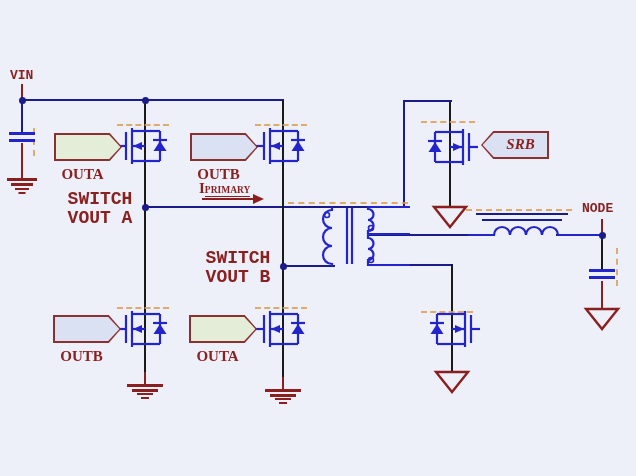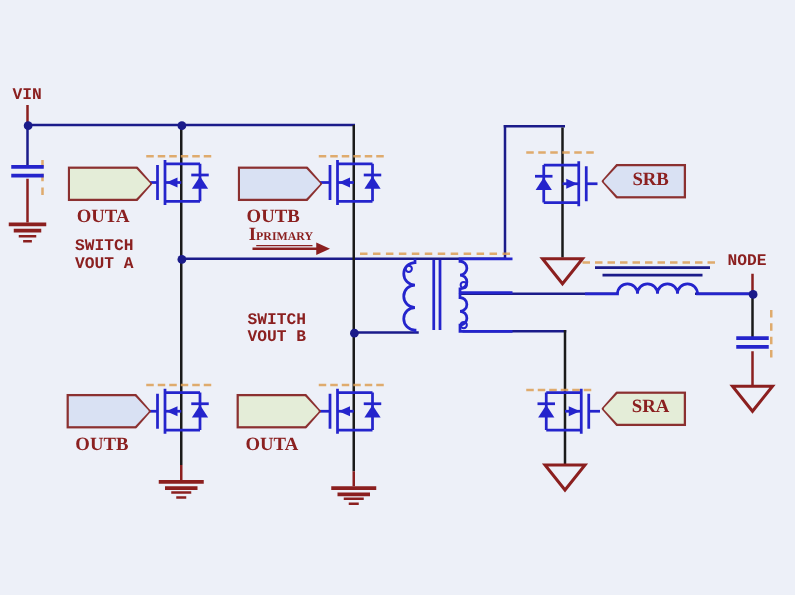--- a/index.html
+++ b/index.html
@@ -15,35 +15,35 @@
   .red{background:#8b1f1f;}
 
   .dash{position:absolute;border-top:2px dashed #dd9f55;opacity:.85;height:0;}
   .dashv{position:absolute;border-left:2px dashed #dd9f55;opacity:.85;width:0;}
 
   .dot{position:absolute;width:7px;height:7px;margin-left:-3.5px;margin-top:-3.5px;
        border-radius:50%;background:#1b1b8a;}
 
   .slabel{position:absolute;font-family:Liberation Mono, monospace;color:#8b2020;
           font-weight:bold;line-height:1.05;}
-  .sn{font-size:13px;text-align:left;}
+  .sn{font-size:18px;text-align:center;}
 
   .plate{position:absolute;height:3px;background:#2424cc;}
 
   .tag{position:absolute;width:68px;height:28px;}
   .tag .outer{position:absolute;inset:0;background:#8b3030;}
   .tag .inner{position:absolute;inset:1.6px;}
   .tag.right .outer,.tag.right .inner{clip-path:polygon(0 0,82% 0,100% 50%,82% 100%,0 100%);}
   .tag.leftp .outer,.tag.leftp .inner{clip-path:polygon(100% 0,18% 0,0 50%,18% 100%,100% 100%);}
   .tag.green .inner{background:#e4edd8;}
   .tag.blue  .inner{background:#d9e1f3;}
   .tag .txt{position:absolute;top:50%;transform:translateY(-54%);
             font:bold 15px "Liberation Serif",serif;color:#8b2020;text-align:center;}
   .tag.right .txt{left:2px;right:13px;margin-top:28px;}
-  .tag.leftp .txt{left:13px;right:2px;}
+  .tag.leftp .txt{left:13px;right:2px;font-style:italic;}
 
   .gbar{position:absolute;background:#8b1f1f;left:50%;transform:translateX(-50%);}
   svg{position:absolute;overflow:visible;}
 
   .ip{position:absolute;font-family:"Liberation Serif",serif;color:#8b2020;font-weight:bold;}
   .ip .big{font-size:15px;}
   .ip .sub{font-size:9.5px;border-bottom:1.5px solid #8b2020;padding-bottom:1px;}
   .ahead{position:absolute;width:0;height:0;border-top:5px solid transparent;
          border-bottom:5px solid transparent;border-left:11px solid #8b1f1f;}
 </style>
@@ -269,25 +269,20 @@
   <div class="tag right green" style="left:189px;top:315px;">
     <div class="outer"></div>
       <div class="inner"></div>
     <div class="txt">OUTA</div>
   </div>
   <div class="tag leftp blue" style="left:481px;top:131px;">
     <div class="outer"></div>
       <div class="inner"></div>
     <div class="txt">SRB</div>
   </div>
-  <div class="tag leftp green" style="left:481px;top:313px;">
-    <div class="outer"></div>
-      <div class="inner"></div>
-    <div class="txt">SRA</div>
-  </div>
 
   <div class="slabel" style="left:10px;top:69px;font-size:13px;">VIN</div>
   <div class="slabel" style="left:582px;top:202px;font-size:13px;">NODE</div>
 
   <div class="slabel sn" style="left:60px;top:190px;width:80px;">
     <div>SWITCH</div>
     <div>VOUT A</div>
   </div>
   <div class="slabel sn" style="left:198px;top:249px;width:80px;">
     <div>SWITCH</div>

